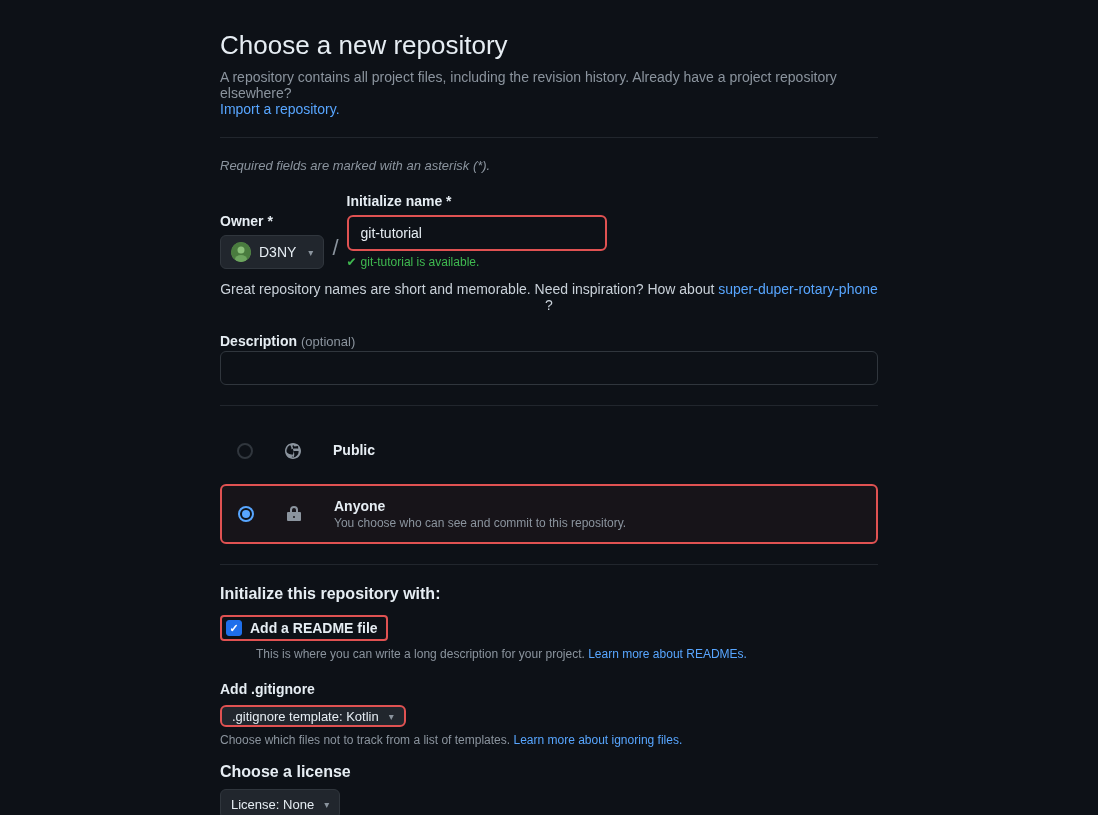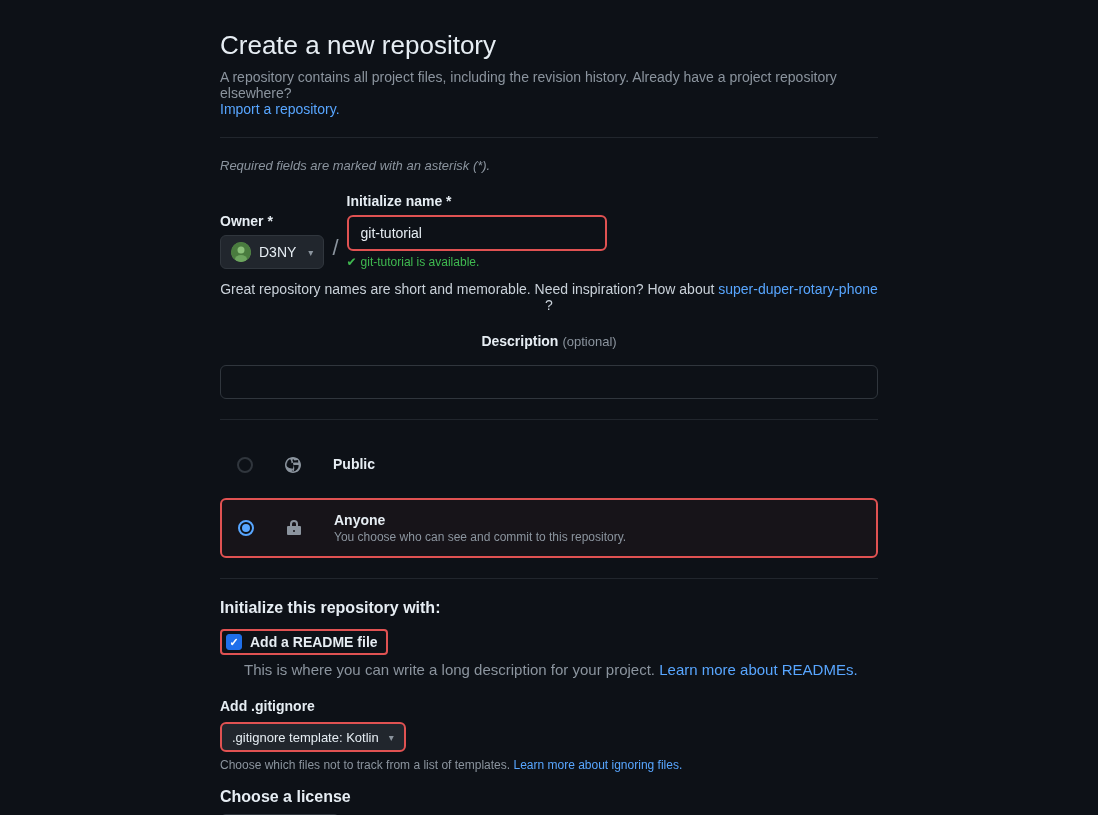--- a/index.html
+++ b/index.html
@@ -131,22 +131,21 @@
       color: #58a6ff;
       text-decoration: none;
     }
     .description-section {
       margin-bottom: 20px;
     }
     .description-label {
       font-size: 14px;
       font-weight: 600;
       color: #e6edf3;
-      margin-bottom: 16px;
-      text-align: center;
+      margin-bottom: 2px;
     }
     .optional-text {
       color: #8b949e;
       font-weight: 400;
       font-size: 13px;
       margin-left: 4px;
     }
     .description-input {
       width: 100%;
       background-color: #0d1117;
@@ -261,23 +260,23 @@
       color: white;
       font-size: 11px;
       font-weight: bold;
     }
     .checkbox-label {
       font-size: 14px;
       font-weight: 600;
       color: #e6edf3;
     }
     .checkbox-desc {
-      font-size: 15px;
-      color: #8b949e;
-      margin-left: 24px;
+      font-size: 12px;
+      color: #8b949e;
+      margin-left: 36px;
       margin-bottom: 16px;
     }
     .checkbox-desc a {
       color: #58a6ff;
       text-decoration: none;
     }
     .gitignore-section {
       margin: 16px 0;
     }
     .gitignore-label {
@@ -290,21 +289,21 @@
       display: inline-flex;
       align-items: center;
       background-color: #21262d;
       border: 2px solid #e05252;
       border-radius: 6px;
       padding: 5px 10px;
       cursor: pointer;
       color: #e6edf3;
       font-size: 13px;
       gap: 6px;
-      height: 30px;
+      height: 22px;
     }
     .select-note {
       font-size: 12px;
       color: #8b949e;
       margin-top: 6px;
     }
     .select-note a {
       color: #58a6ff;
       text-decoration: none;
     }
@@ -332,21 +331,21 @@
     }
     .repo-name-area {
       display: flex;
       flex-direction: column;
     }
   </style>
 </head>
 <body>
 
 <div class="page-container">
-  <h1>Create a new repository</h1>
+  <h1>Choose a new repository</h1>
   <p class="subtitle">
     <span>A repository contains all project files, including the revision history. Already have a project repository elsewhere?</span>
     <br>
     <a class="import-link" href="#">Import a repository.</a>
   </p>
 
   <hr class="divider">
 
   <p class="required-note">Required fields are marked with an asterisk (*).</p>
 

